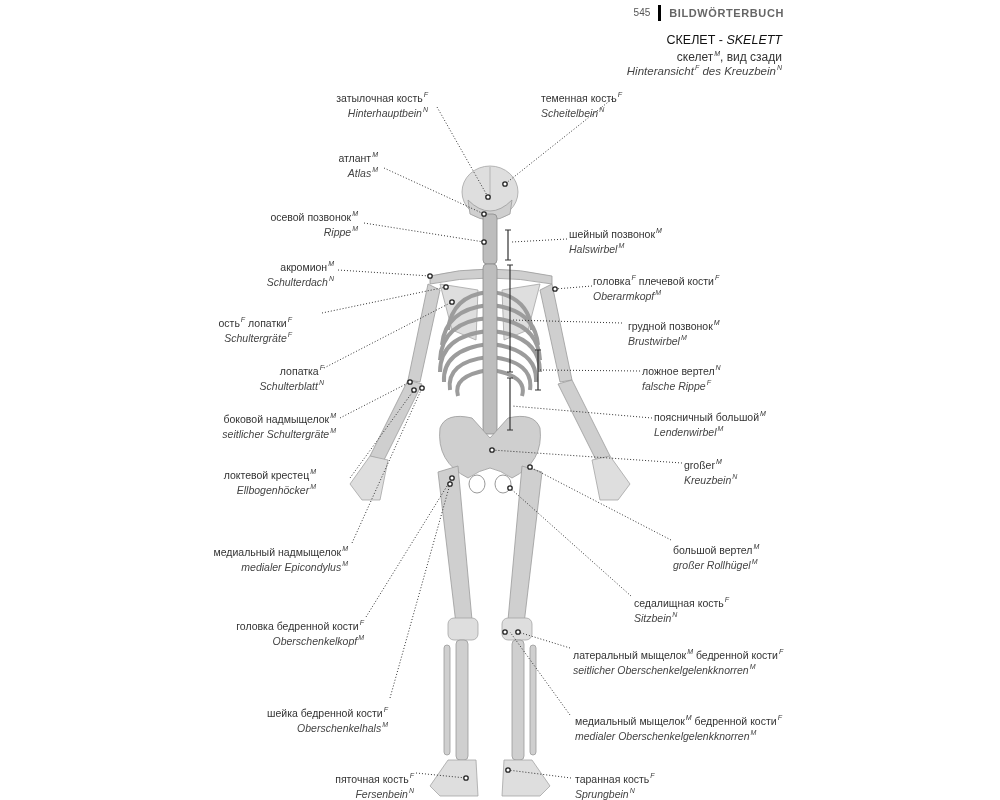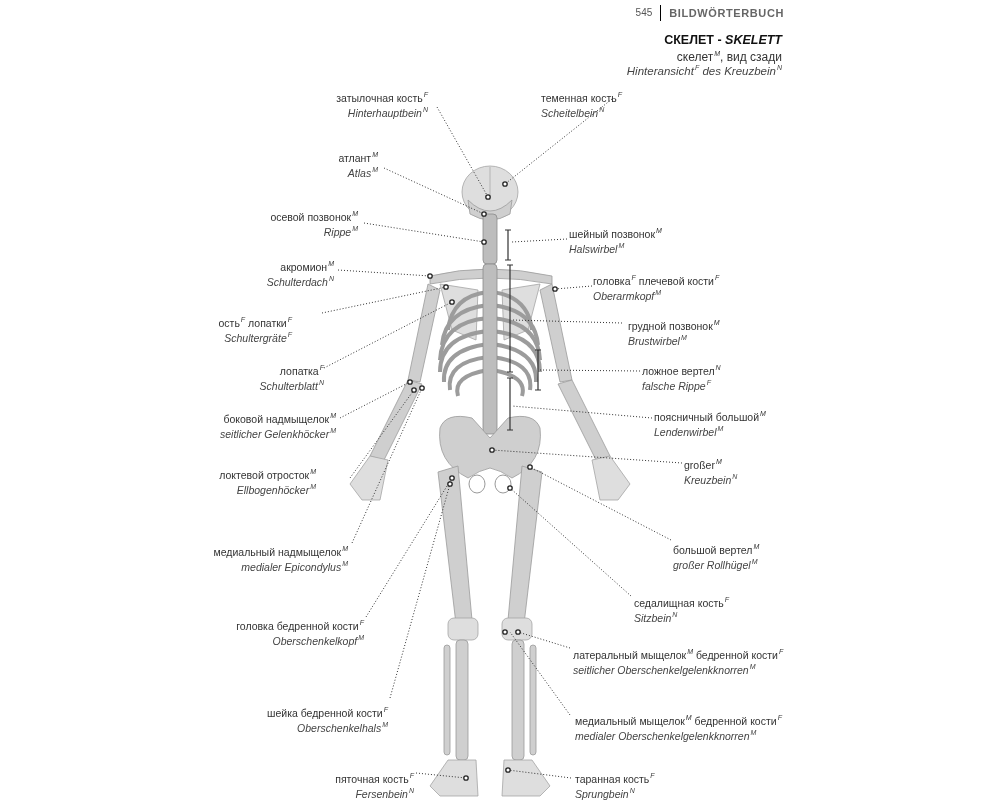--- a/index.html
+++ b/index.html
@@ -1,24 +1,24 @@
 <!DOCTYPE html>
 <html><head>
 <meta charset="utf-8">
 <style>
   * { margin: 0; padding: 0; box-sizing: border-box; }
   html, body { width: 1000px; height: 800px; background: #ffffff; overflow: hidden; }
   body { position: relative; font-family: "Liberation Sans", sans-serif; color: #333; }
 
   .header { position: absolute; top: 4px; right: 216px; display: flex; align-items: center; height: 18px; }
-  .page-num { font-size: 10px; color: #555; padding-right: 8px; border-right: 1px solid #000000; line-height: 16px; }
+  .page-num { font-size: 10px; color: #555; padding-right: 8px; border-right: 3px solid #000000; line-height: 16px; }
   .section-title { font-size: 11px; font-weight: bold; color: #666; letter-spacing: 0.6px; padding-left: 8px; }
 
   .title-block { position: absolute; top: 33px; right: 218px; text-align: right; }
-  .title-main { font-size: 12.5px; font-weight: bold; color: #111; }
+  .title-main { font-size: 12.5px; font-weight: normal; color: #111; }
   .title-main .de { font-style: italic; }
   .title-sub-ru { font-size: 12px; color: #333; margin-top: 3px; }
   .title-sub-de { font-size: 11.5px; font-style: italic; color: #444; }
 
   sup { font-size: 7px; font-style: italic; vertical-align: 5px; margin-left: 1px; }
 
   .label { position: absolute; font-size: 10.5px; line-height: 12px; white-space: nowrap; color: #333; }
   .label.left { text-align: right; }
   .label.right { text-align: left; }
   .label .de { font-style: italic; color: #444; }
@@ -189,24 +189,24 @@
 <div class="label left" style="right:708px; top:314px;">
   <div><span>ость</span><sup>F</sup><span> лопатки</span><sup>F</sup></div>
   <div class="de"><span>Schultergräte</span><sup>F</sup></div>
 </div>
 <div class="label left" style="right:676px; top:362px;">
   <div><span>лопатка</span><sup>F</sup></div>
   <div class="de"><span>Schulterblatt</span><sup>N</sup></div>
 </div>
 <div class="label left" style="right:664px; top:410px;">
   <div><span>боковой надмыщелок</span><sup>M</sup></div>
-  <div class="de"><span>seitlicher Gelenkhöcker</span><sup>M</sup></div>
+  <div class="de"><span>seitlicher Schultergräte</span><sup>M</sup></div>
 </div>
 <div class="label left" style="right:684px; top:466px;">
-  <div><span>локтевой отросток</span><sup>M</sup></div>
+  <div><span>локтевой крестец</span><sup>M</sup></div>
   <div class="de"><span>Ellbogenhöcker</span><sup>M</sup></div>
 </div>
 <div class="label left" style="right:652px; top:543px;">
   <div><span>медиальный надмыщелок</span><sup>M</sup></div>
   <div class="de"><span>medialer Epicondylus</span><sup>M</sup></div>
 </div>
 <div class="label left" style="right:636px; top:617px;">
   <div><span>головка бедренной кости</span><sup>F</sup></div>
   <div class="de"><span>Oberschenkelkopf</span><sup>M</sup></div>
 </div>

